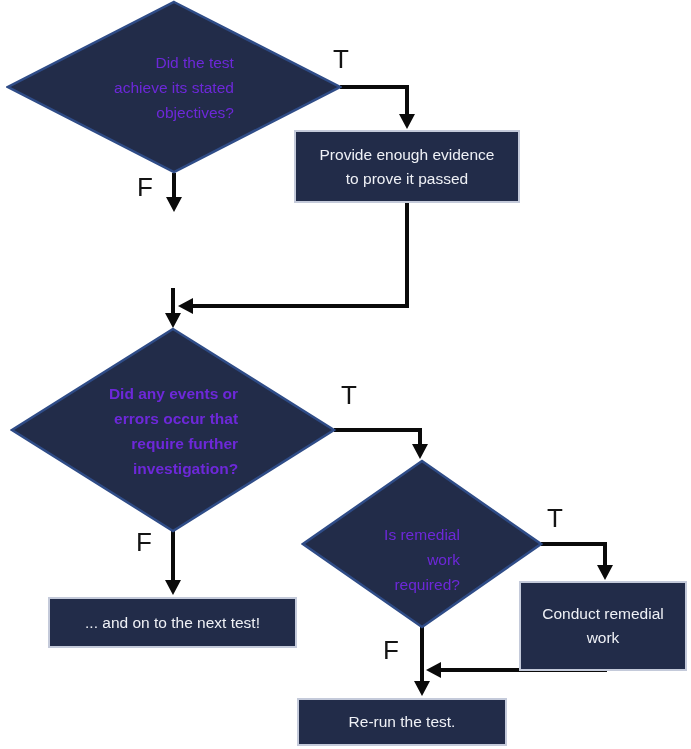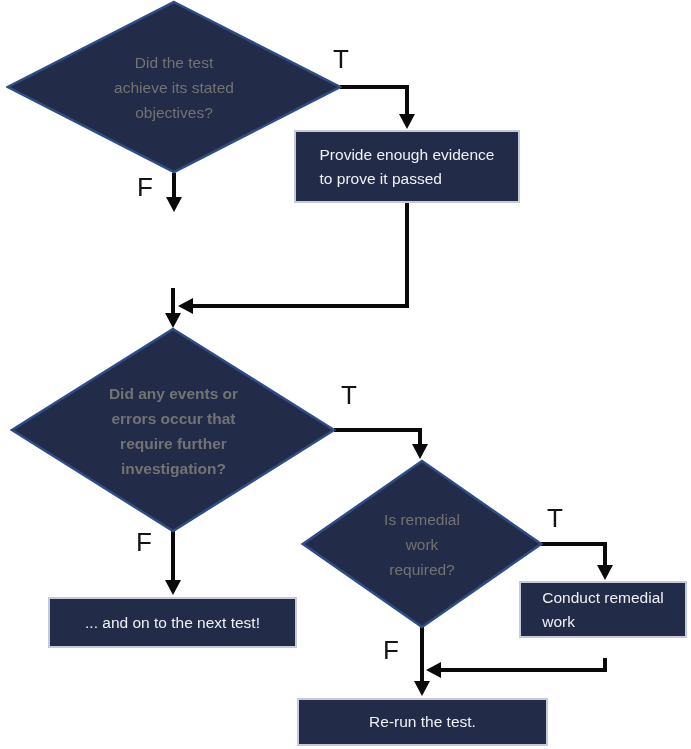--- a/index.html
+++ b/index.html
@@ -11,31 +11,31 @@
     overflow:hidden;
   }
   svg.layer{position:absolute;left:0;top:0;}
   .connectors path{fill:none;stroke-width:4px;}
   .node-box{
     position:absolute;
     background:#222C49;
     border:2px solid #C4CADA;
     box-sizing:border-box;
     display:flex;align-items:center;justify-content:center;
-    text-align:left;
+    text-align:center;
     color:#EFF1F6;
     font-size:15.5px;line-height:24px;
     white-space:pre-line;
   }
   .diamond-svg{position:absolute;}
   .diamond-label{
     position:absolute;
     display:flex;align-items:center;justify-content:center;
-    text-align:center;
-    color:#737373;
+    text-align:right;
+    color:#6d28d9;
     font-size:15.5px;line-height:25px;
     white-space:pre-line;
     pointer-events:none;
   }
   .branch-label{
     position:absolute;
     width:30px;height:30px;
     display:flex;align-items:center;justify-content:center;
     font-size:26px;font-weight:400;
     color:#141414;
@@ -94,33 +94,33 @@
 errors occur that
 require further
 investigation?</div>
 
   <div class="branch-label" style="left:334px;top:380px;">T</div>
   <div class="branch-label" style="left:129px;top:527px;">F</div>
 
   <svg class="diamond-svg" style="left:301px;top:459px;" width="242" height="170">
     <polygon points="121,2 240,85 121,168 2,85" stroke-width="2.5" fill="#222C49" stroke="#2F4C87"></polygon>
   </svg>
-  <div class="diamond-label" style="left:301px;top:459px;width:242px;height:170px;">Is remedial
+  <div class="diamond-label" style="left:301px;top:474px;width:242px;height:170px;">Is remedial
 work
 required?</div>
 
   <div class="branch-label" style="left:540px;top:503px;">T</div>
   <div class="branch-label" style="left:376px;top:635px;">F</div>
 
   <div class="node-box" style="left:48px;top:597px;width:249px;height:51px;">
     <span>... and on to the next test!</span>
   </div>
 
-  <div class="node-box" style="left:519px;top:581px;width:168px;height:57px;">
+  <div class="node-box" style="left:519px;top:581px;width:168px;height:90px;">
     <span>Conduct remedial
 work</span>
   </div>
 
-  <div class="node-box" style="left:297px;top:698px;width:251px;height:48px;">
+  <div class="node-box" style="left:297px;top:698px;width:210px;height:48px;">
     <span>Re-run the test.</span>
   </div>
 
 </div>
 
 </body></html>

